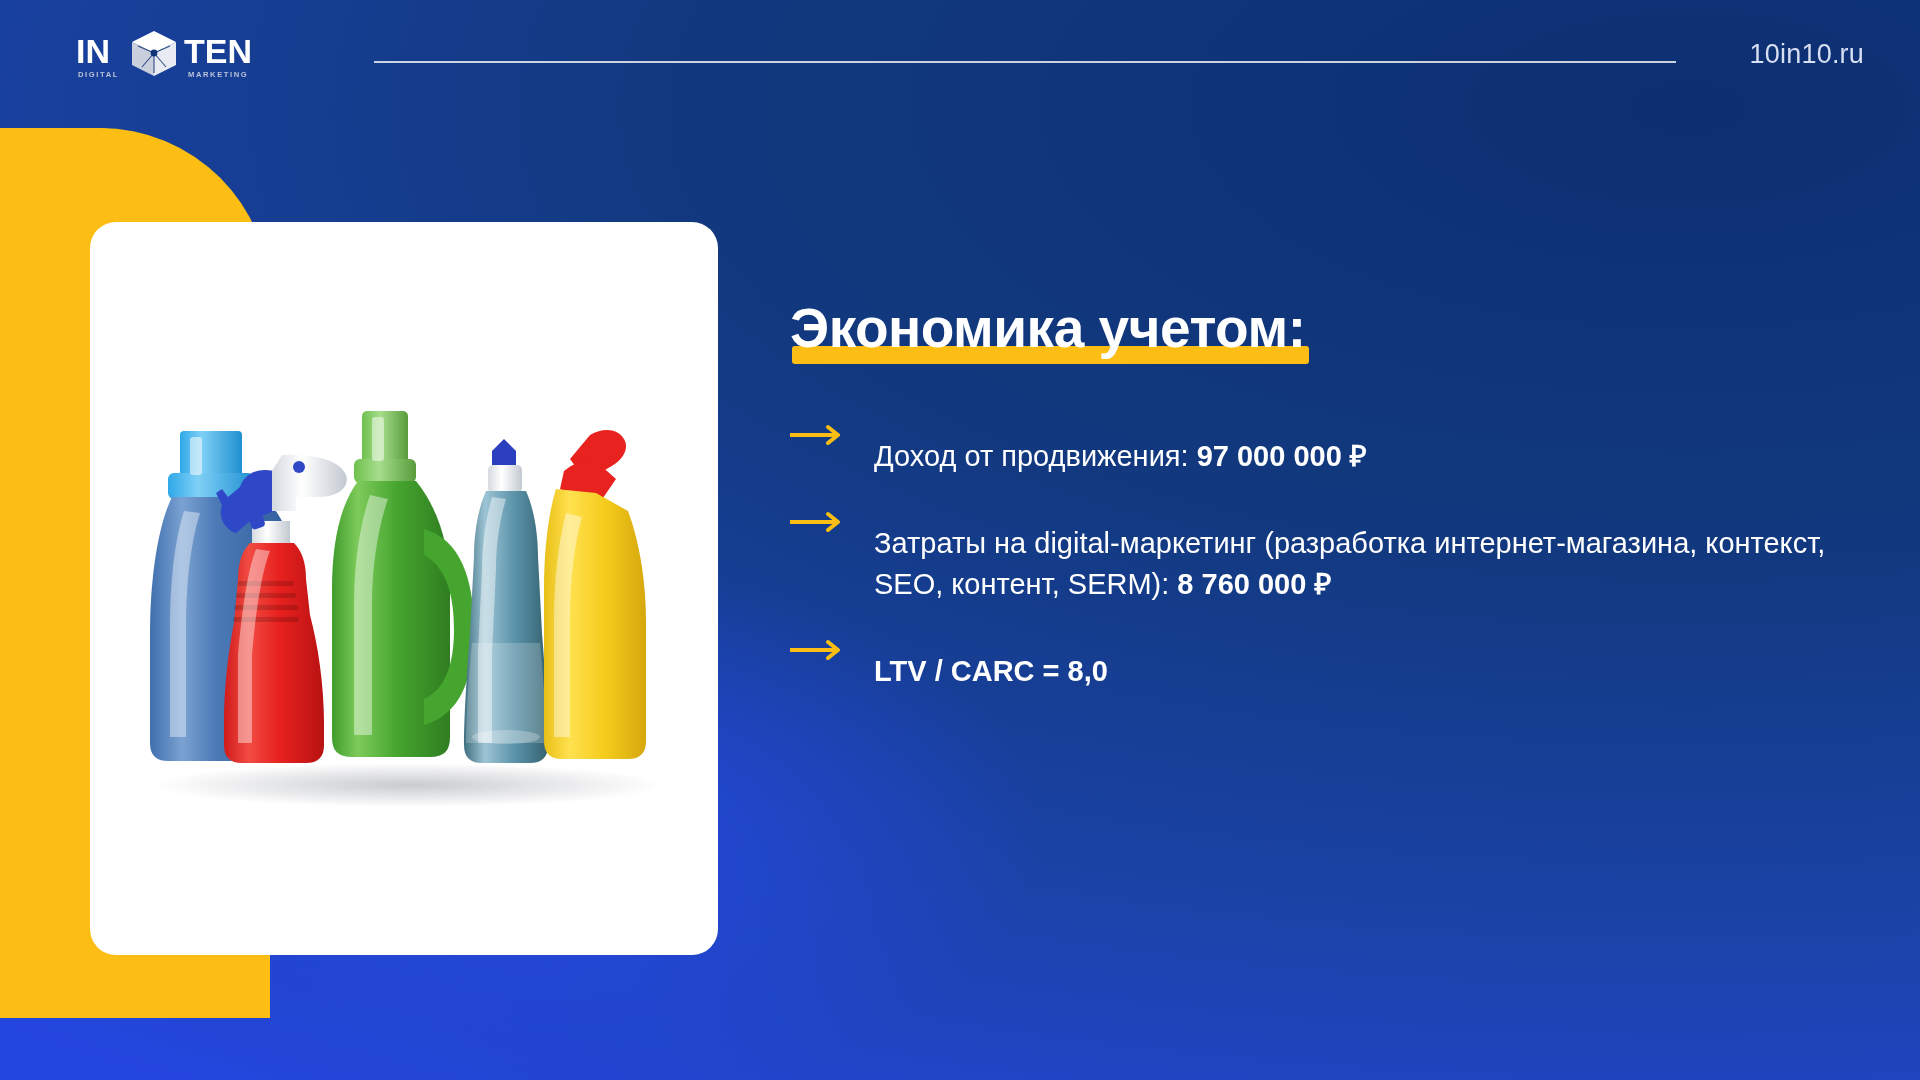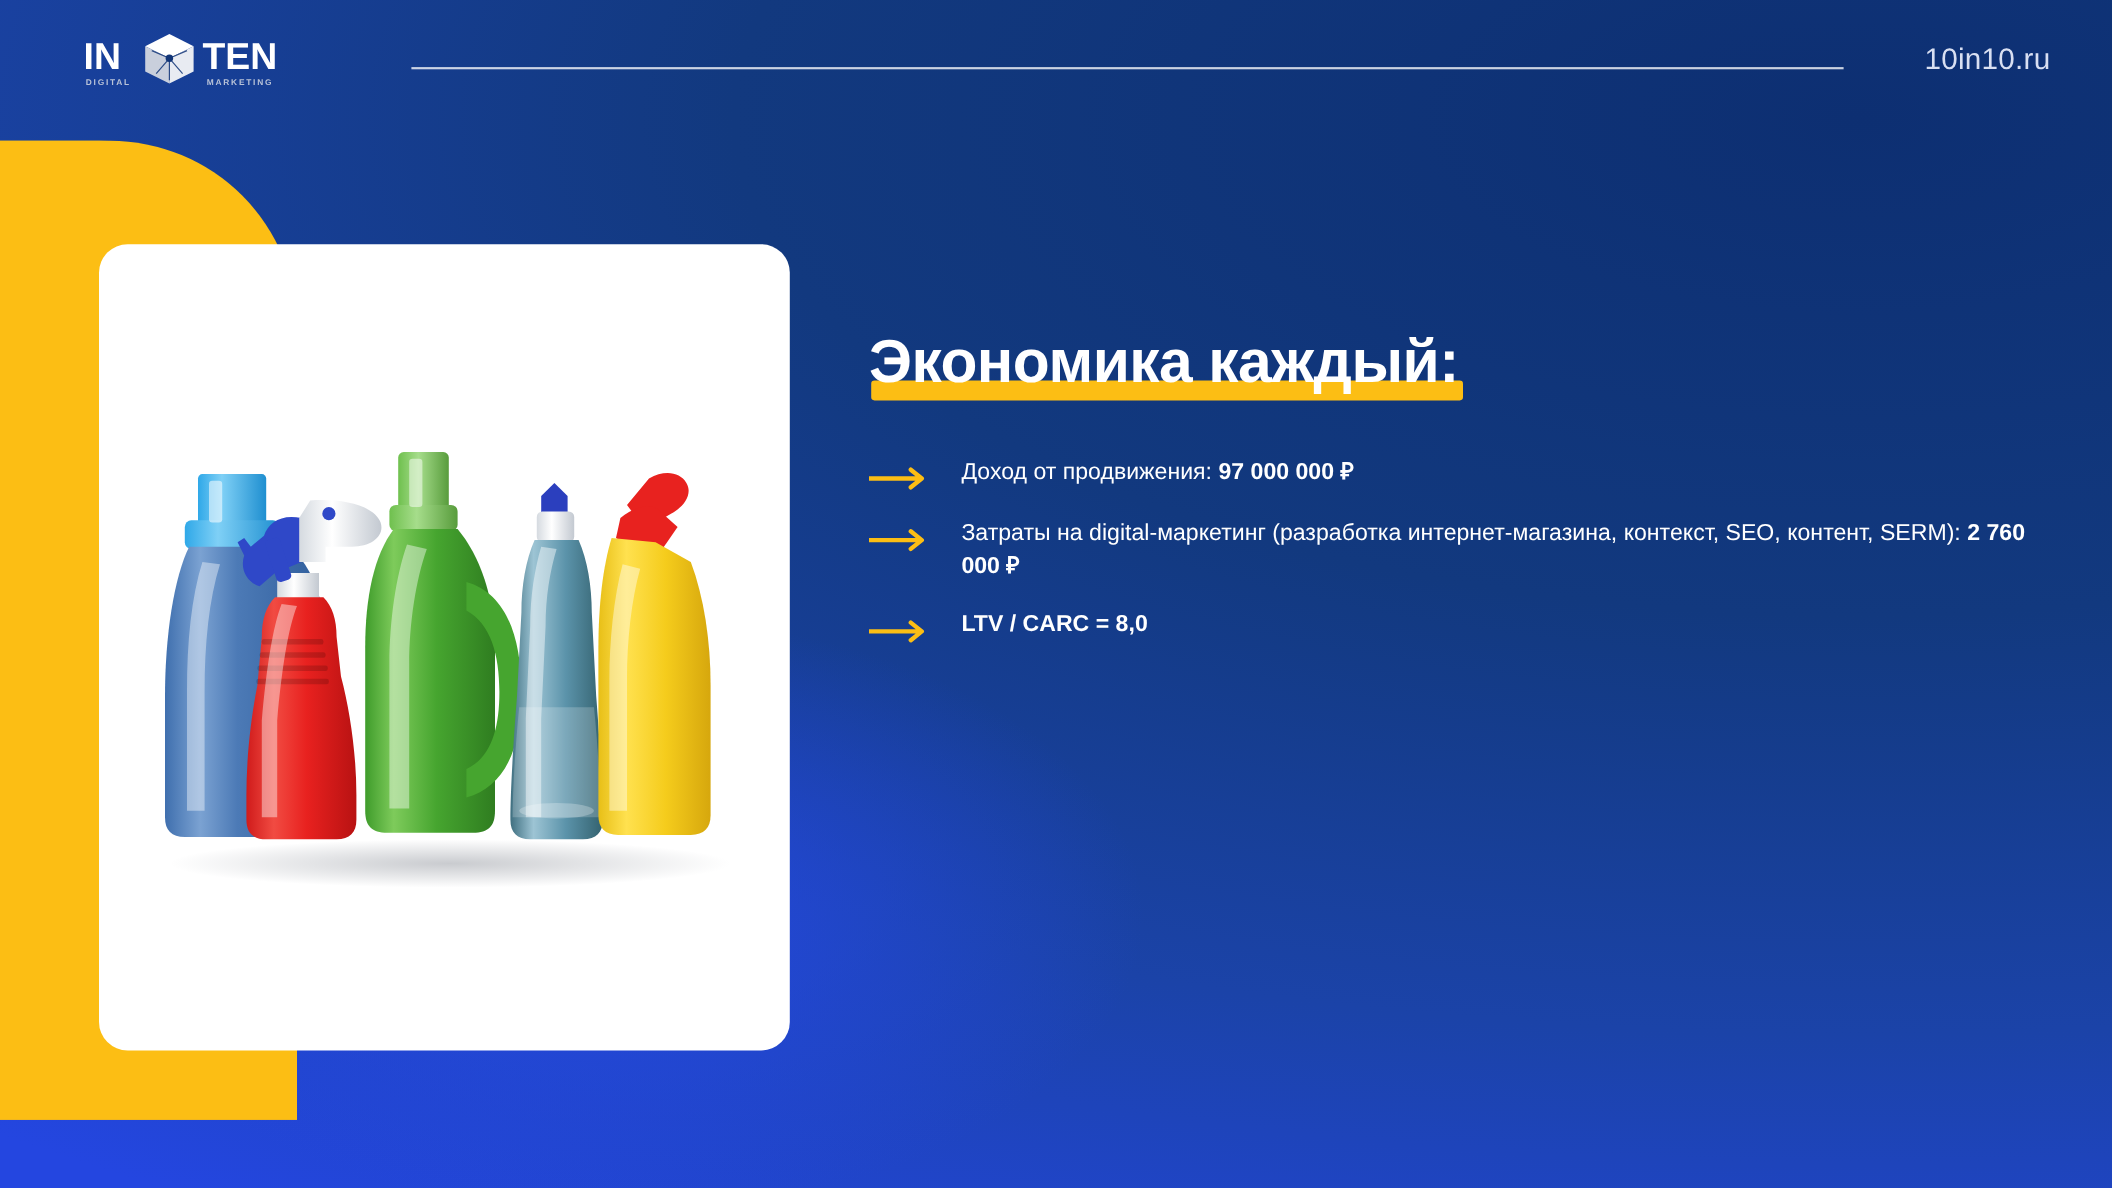--- a/index.html
+++ b/index.html
@@ -98,24 +98,25 @@
     background:#fcbe14;
     border-radius:3px;
     z-index:1;
   }
 
   .bullets { display:flex; flex-direction:column; gap:24px; }
   .bullet { display:flex; align-items:flex-start; gap:26px; }
   .arrow-icon { flex:0 0 auto; margin-top:10px; }
   .bullet-text {
     color:#ffffff;
-    font-size:21px;
+    font-size:29px;
     line-height:1.42;
     font-weight:400;
     max-width:975px;
+    margin-top:22px;
   }
   .bullet-text.bold { font-weight:700; }
   .bullet-text b { font-weight:700; }
 </style>
 </head>
 <body>
 
 <div class="slide">
   <div class="bg-glow"></div>
   <div class="yellow-blob"></div>
@@ -253,37 +254,37 @@
         <path d="M432 96 C424 122 420 158 420 196 L420 348 C420 360 426 366 438 366 L504 366 C516 366 522 360 522 348 L522 230 C522 190 516 150 504 118 L472 100 Z" fill="url(#gYellow)"></path>
         <path d="M442 120 C434 150 430 190 430 224 L430 344 L446 344 L446 224 C446 190 450 152 458 124 Z" fill="rgba(255,255,255,.42)"></path>
       </g>
     </svg>
   </div>
 
   <div class="content">
 
     <div class="title-wrap">
       <div class="title-underline"></div>
-      <h1 class="title">Экономика каждый:</h1>
+      <h1 class="title">Экономика учетом:</h1>
     </div>
 
     <div class="bullets">
 
       <div class="bullet">
         <svg class="arrow-icon" width="58" height="22" viewBox="0 0 58 22">
           <path d="M0 11 L46 11 M38 3 L48 11 L38 19" stroke="#fcbe14" stroke-width="4" fill="none" stroke-linecap="round" stroke-linejoin="round"></path>
         </svg>
         <div class="bullet-text"><span>Доход от продвижения: </span><b>97 000 000 ₽</b></div>
       </div>
 
       <div class="bullet">
         <svg class="arrow-icon" width="58" height="22" viewBox="0 0 58 22">
           <path d="M0 11 L46 11 M38 3 L48 11 L38 19" stroke="#fcbe14" stroke-width="4" fill="none" stroke-linecap="round" stroke-linejoin="round"></path>
         </svg>
-        <div class="bullet-text"><span>Затраты на digital-маркетинг (разработка интернет-магазина, контекст, SEO, контент, SERM): </span><b>2 760 000 ₽</b></div>
+        <div class="bullet-text"><span>Затраты на digital-маркетинг (разработка интернет-магазина, контекст, SEO, контент, SERM): </span><b>8 760 000 ₽</b></div>
       </div>
 
 
 
       <div class="bullet">
         <svg class="arrow-icon" width="58" height="22" viewBox="0 0 58 22">
           <path d="M0 11 L46 11 M38 3 L48 11 L38 19" stroke="#fcbe14" stroke-width="4" fill="none" stroke-linecap="round" stroke-linejoin="round"></path>
         </svg>
         <div class="bullet-text bold"><span></span><b>LTV / CARC = 8,0</b></div>
       </div>

